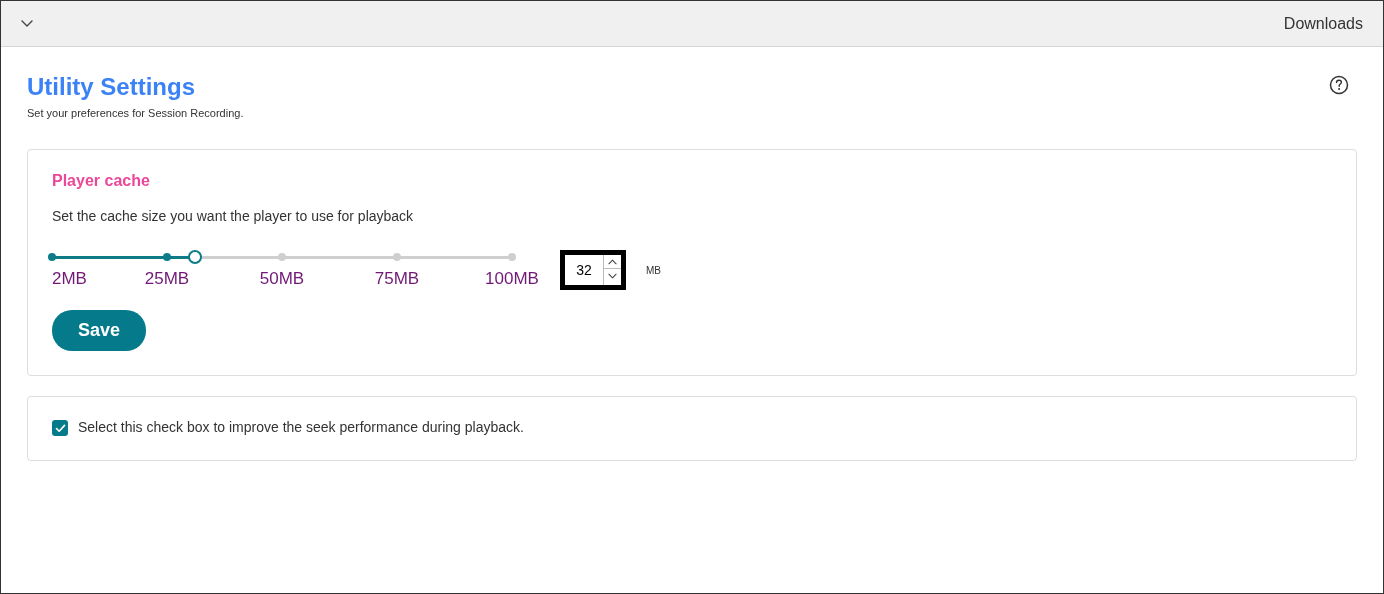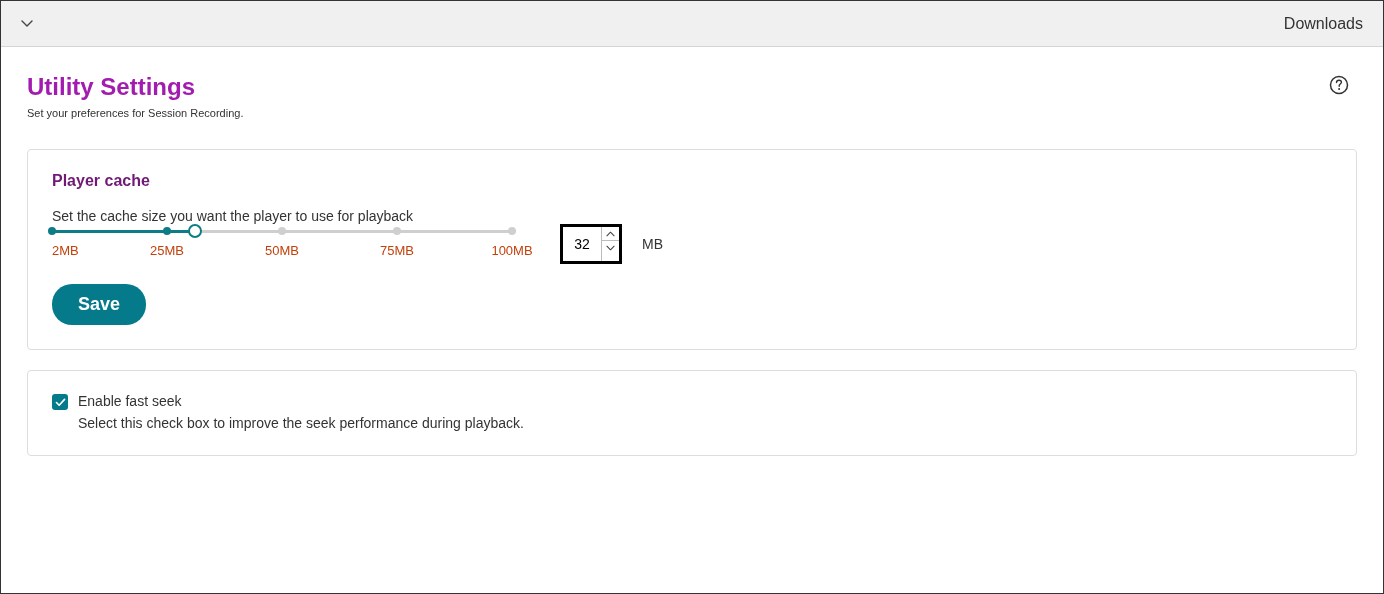--- a/index.html
+++ b/index.html
@@ -47,21 +47,21 @@
     }
     .page-header {
       display: flex;
       justify-content: space-between;
       align-items: flex-start;
       margin-bottom: 6px;
     }
     .page-title {
       font-size: 24px;
       font-weight: 700;
-      color: #a21caf;
+      color: #3b82f6;
     }
     .help-icon {
       width: 20px;
       height: 20px;
       cursor: pointer;
       margin-top: 2px;
       margin-right: 8px;
     }
     .page-subtitle {
       font-size: 11px;
@@ -70,26 +70,27 @@
     }
     .card {
       border: 1px solid #ddd;
       border-radius: 4px;
       padding: 22px 24px 24px 24px;
       margin-bottom: 20px;
     }
     .card-title {
       font-size: 16px;
       font-weight: 700;
-      color: #701a75;
+      color: #ec4899;
       margin-bottom: 18px;
     }
     .card-desc {
       font-size: 14px;
       color: #333;
+      margin-bottom: 26px;
     }
     .cache-row {
       display: flex;
       align-items: flex-start;
       gap: 28px;
       margin-bottom: 20px;
     }
     .slider-wrap {
       width: 480px;
       position: relative;
@@ -135,35 +136,35 @@
       cursor: pointer;
     }
     .slider-labels {
       position: relative;
       width: 460px;
       margin-top: 10px;
       height: 18px;
     }
     .slider-label {
       position: absolute;
-      font-size: 13px;
-      color: #c2410c;
+      font-size: 17px;
+      color: #701a75;
       transform: translateX(-50%);
     }
     .slider-label:first-child {
       transform: translateX(0);
     }
     .spinner-wrap {
       display: flex;
       align-items: center;
       gap: 20px;
     }
     .spinner {
       display: flex;
-      border: 3px solid #000000;
+      border: 5px solid #000000;
       height: 40px;
     }
     .spinner-input {
       width: 38px;
       border: none;
       text-align: center;
       font-size: 14px;
       outline: none;
       padding: 0;
     }
@@ -181,21 +182,21 @@
       cursor: pointer;
     }
     .spinner-btn:first-child {
       border-bottom: 1px solid #bbb;
     }
     .spinner-btn svg {
       width: 9px;
       height: 6px;
     }
     .unit-label {
-      font-size: 14px;
+      font-size: 10px;
       color: #333;
     }
     .save-btn {
       background: #047a8a;
       color: #fff;
       border: none;
       border-radius: 20px;
       padding: 10px 26px;
       font-size: 18px;
       font-weight: 600;
@@ -306,18 +307,17 @@
   </div>
 
   <div class="card">
     <div class="seek-row">
       <div class="checkbox">
         <svg viewBox="0 0 12 10">
             <path d="M1.5 5 L4.5 8 L10.5 1.5" stroke="#fff" stroke-width="1.8" fill="none" stroke-linecap="round" stroke-linejoin="round"></path>
           </svg>
       </div>
       <div class="seek-text">
-        <span class="seek-label">Enable fast seek</span>
         <span class="seek-desc">Select this check box to improve the seek performance during playback.</span>
       </div>
     </div>
   </div>
 </div>
 
 </body></html>

